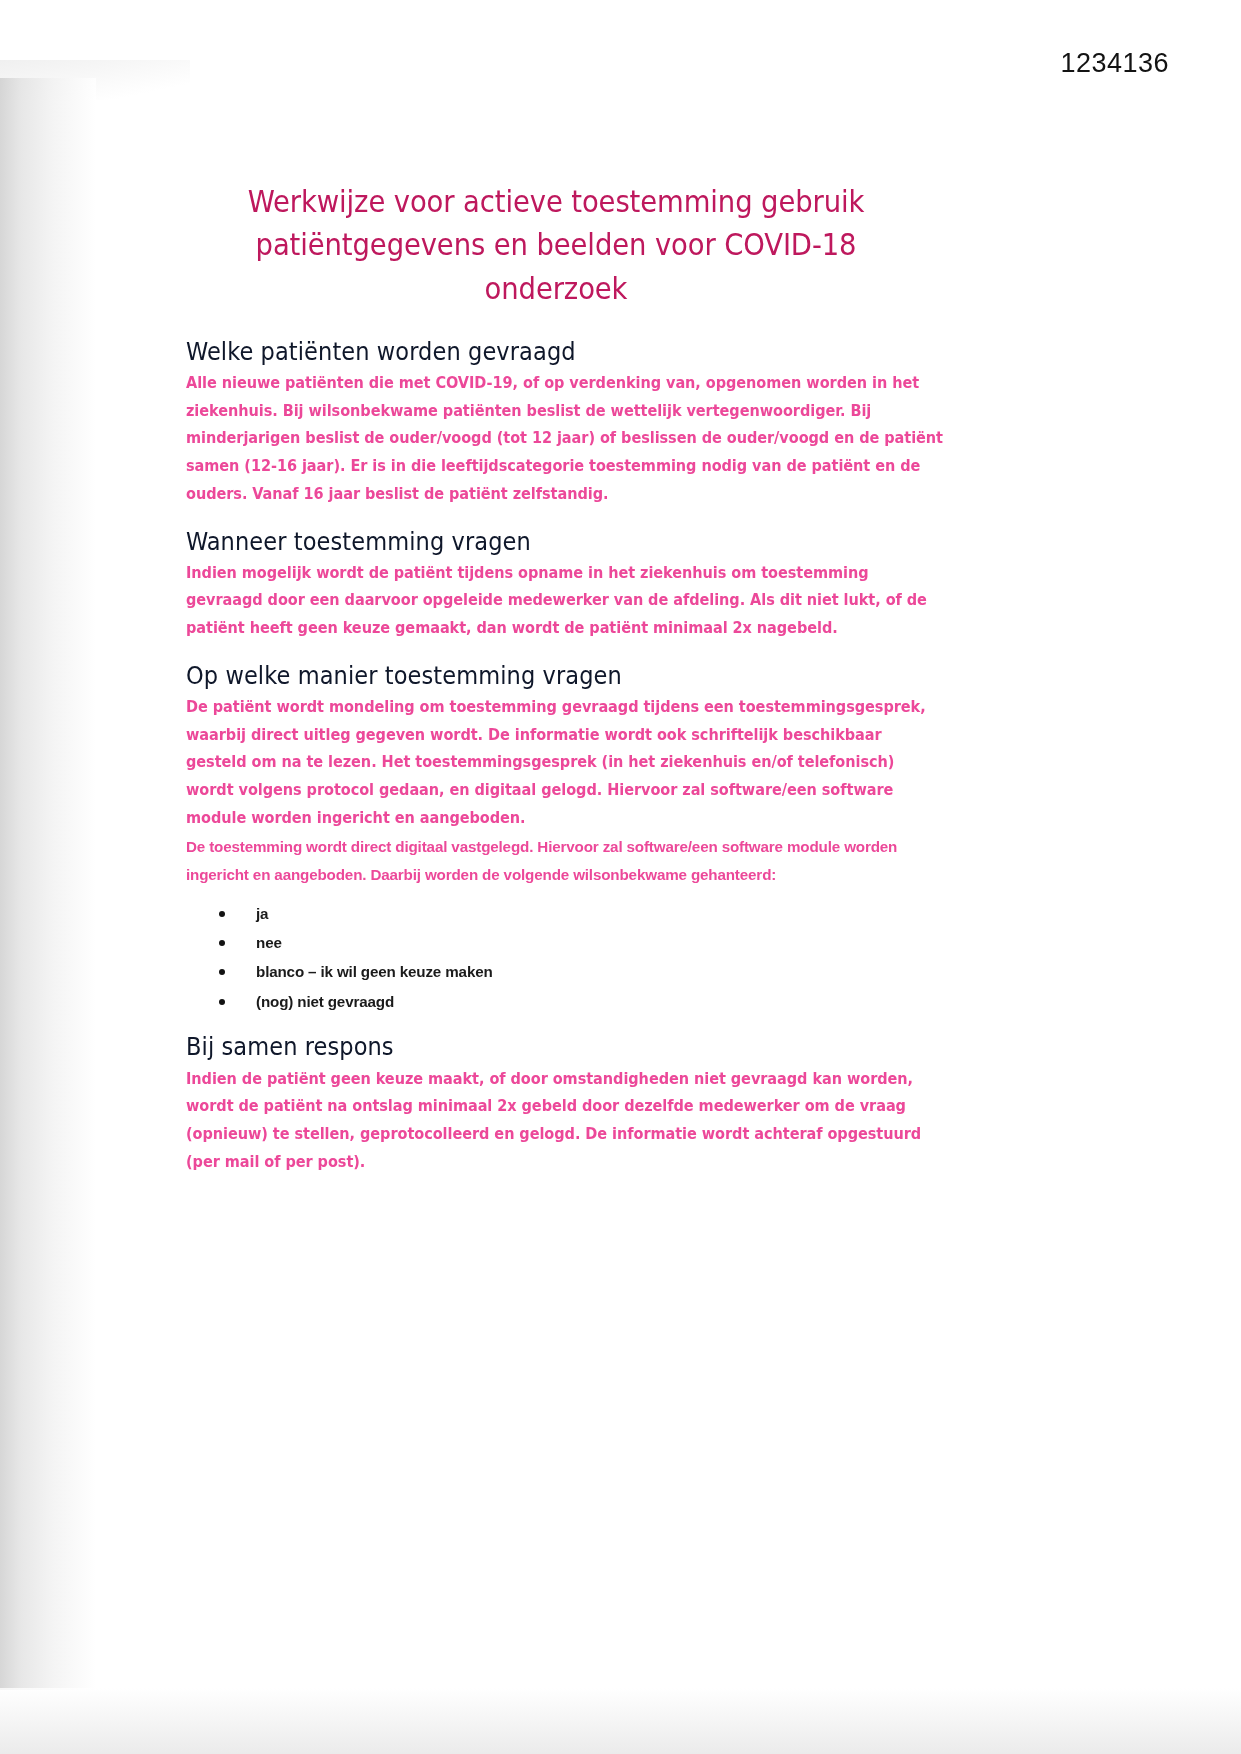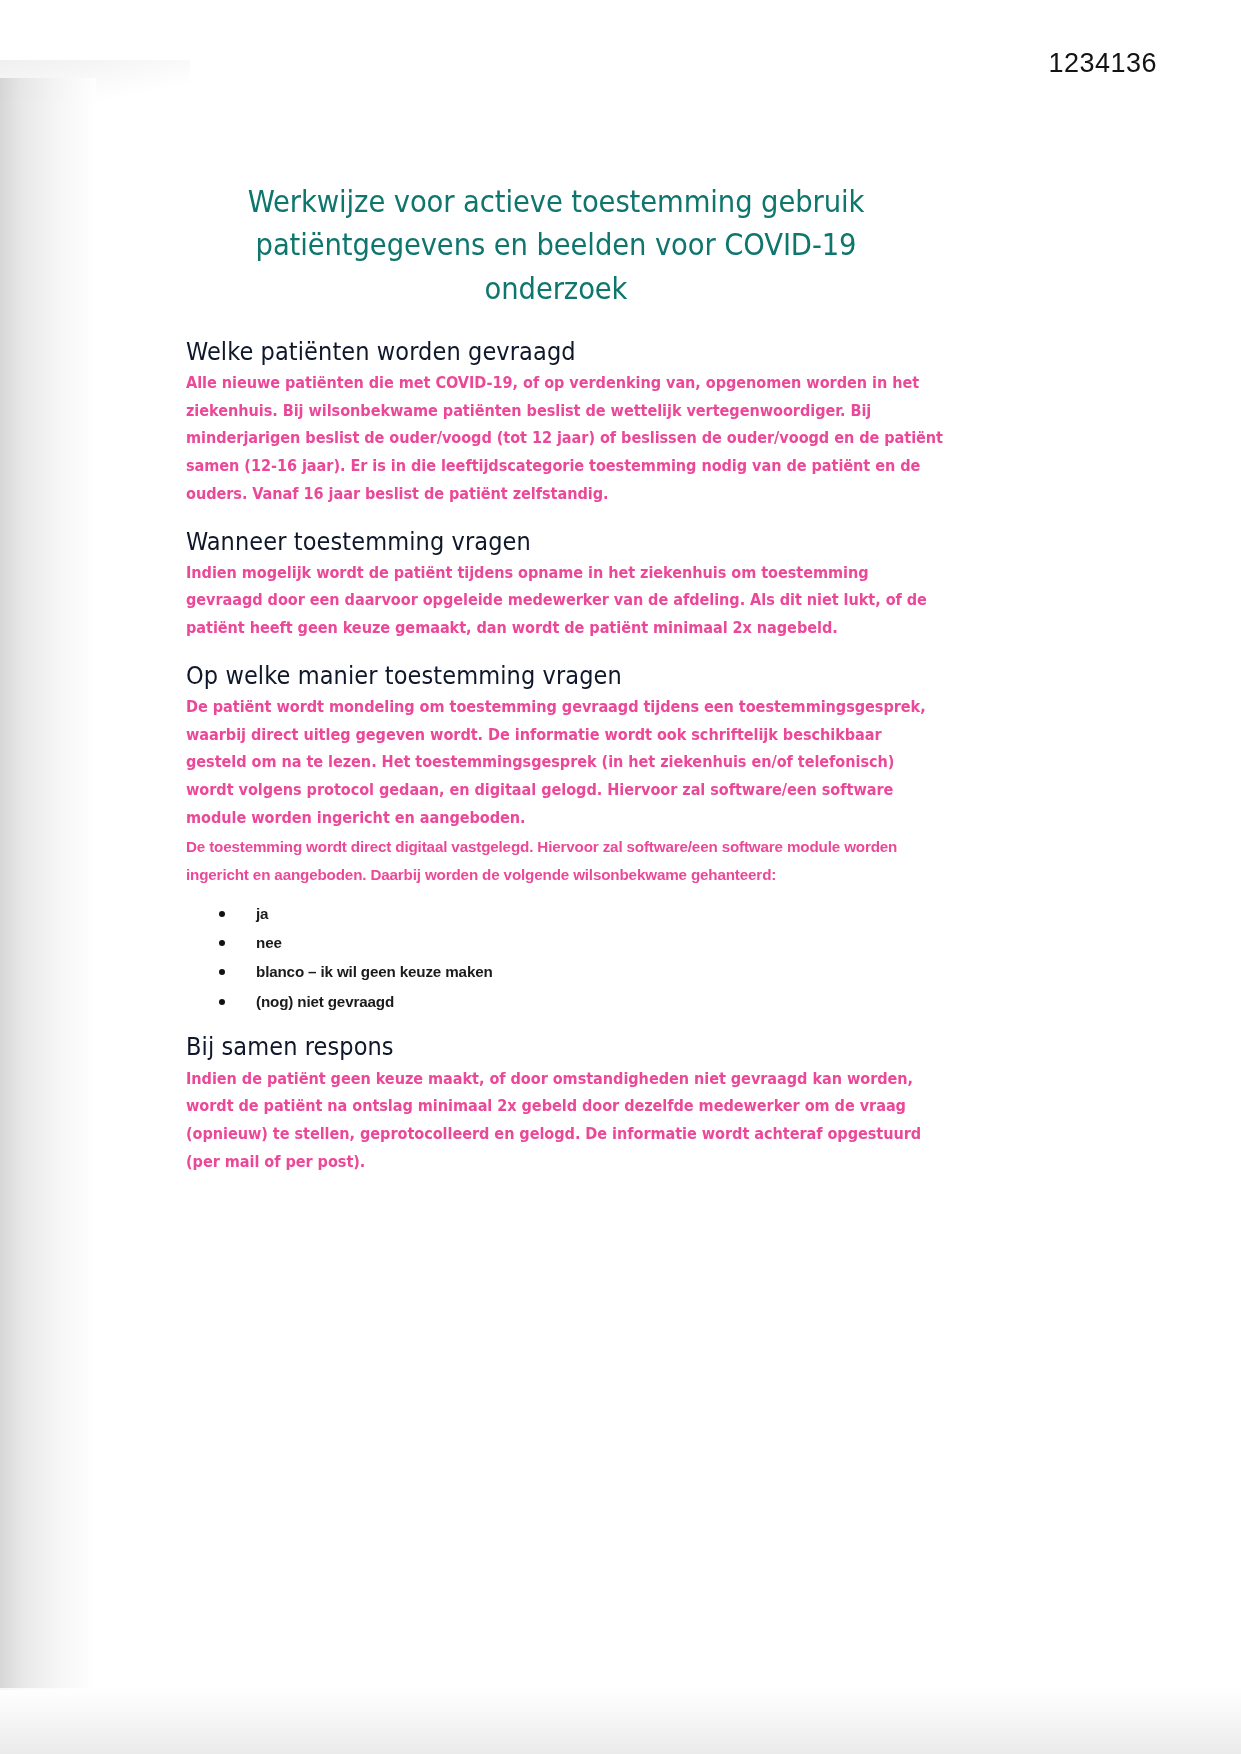--- a/index.html
+++ b/index.html
@@ -42,21 +42,21 @@
     position: absolute;
     left: 0; top: 60px;
     width: 190px; height: 40px;
     background: linear-gradient(to bottom right, #e9e9e9 0%, #ffffff 80%);
     opacity: .7;
   }
 
   
   #page-number {
     position: absolute;
-    right: 84px;
+    right: 72px;
     top: 48px;
     font-family: "Liberation Sans", "DejaVu Sans", sans-serif;
     font-size: 27px;
     letter-spacing: .5px;
     color: #131313;
     white-space: nowrap;
   }
 
   
   #content {
@@ -66,21 +66,21 @@
     width: 760px;
   }
 
   .doc-title {
     margin: 0 0 6px 0;
     text-align: center;
     font-family: "DejaVu Sans Condensed", "Liberation Sans Narrow", "Liberation Sans", sans-serif;
     font-size: 30.5px;
     font-weight: 400;
     line-height: 1.42;
-    color: #0f766e;
+    color: #be185d;
     letter-spacing: -.1px;
     width: 740px;
   }
   .doc-title .tl {
     display: block;
   }
 
   h2.section-heading {
     margin: 18px 0 2px 0;
     font-family: "DejaVu Sans Condensed", "Liberation Sans Narrow", "Liberation Sans", sans-serif;
@@ -145,21 +145,21 @@
   <div id="scan-edge-topleft"></div>
   <div id="scan-edge-left"></div>
   <div id="scan-edge-bottom"></div>
 
   <div id="page-number">1234136</div>
 
   <div id="content">
 
     <h1 class="doc-title">
       <span class="tl">Werkwijze voor actieve toestemming gebruik</span>
-      <span class="tl">patiëntgegevens en beelden voor COVID-19 onderzoek</span>
+      <span class="tl">patiëntgegevens en beelden voor COVID-18 onderzoek</span>
     </h1>
 
     <h2 class="section-heading first">Welke patiënten worden gevraagd</h2>
     <p class="body-text">Alle nieuwe patiënten die met COVID-19, of op verdenking van, opgenomen worden in het ziekenhuis. Bij wilsonbekwame patiënten beslist de wettelijk vertegenwoordiger. Bij minderjarigen beslist de ouder/voogd (tot 12 jaar) of beslissen de ouder/voogd en de patiënt samen (12-16 jaar).  Er is in die leeftijdscategorie toestemming nodig van de patiënt en de ouders. Vanaf 16 jaar beslist de patiënt zelfstandig.</p>
 
     <h2 class="section-heading">Wanneer toestemming vragen</h2>
     <p class="body-text">Indien mogelijk wordt de patiënt tijdens opname in het ziekenhuis om toestemming gevraagd door een daarvoor opgeleide medewerker van de afdeling. Als dit niet lukt, of de patiënt heeft geen keuze gemaakt, dan wordt de patiënt minimaal 2x nagebeld.</p>
 
     <h2 class="section-heading">Op welke manier toestemming vragen</h2>
     <p class="body-text">De patiënt wordt mondeling om toestemming gevraagd tijdens een toestemmingsgesprek, waarbij direct uitleg gegeven wordt. De informatie wordt ook schriftelijk beschikbaar gesteld om na te lezen. Het toestemmingsgesprek (in het ziekenhuis en/of telefonisch) wordt volgens protocol gedaan, en digitaal gelogd. Hiervoor zal software/een software module worden ingericht en aangeboden.</p>

